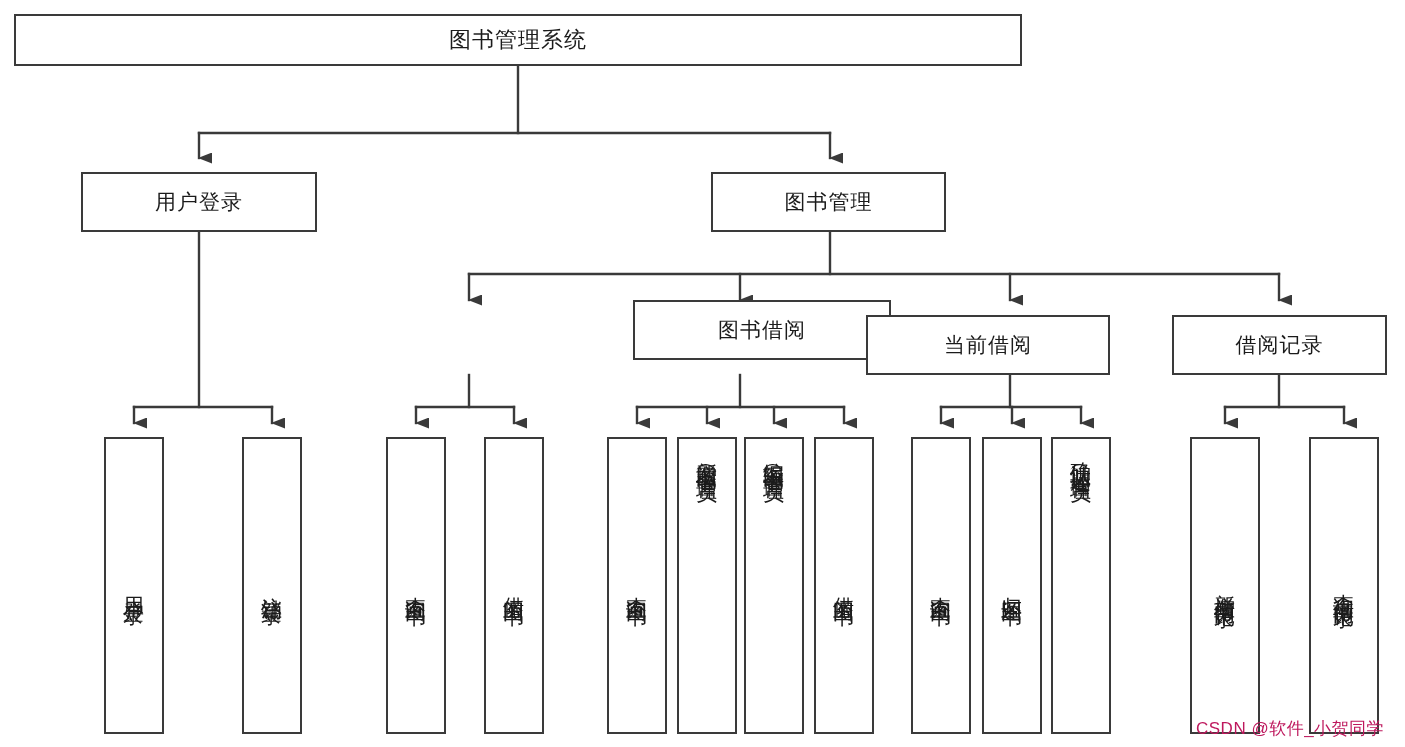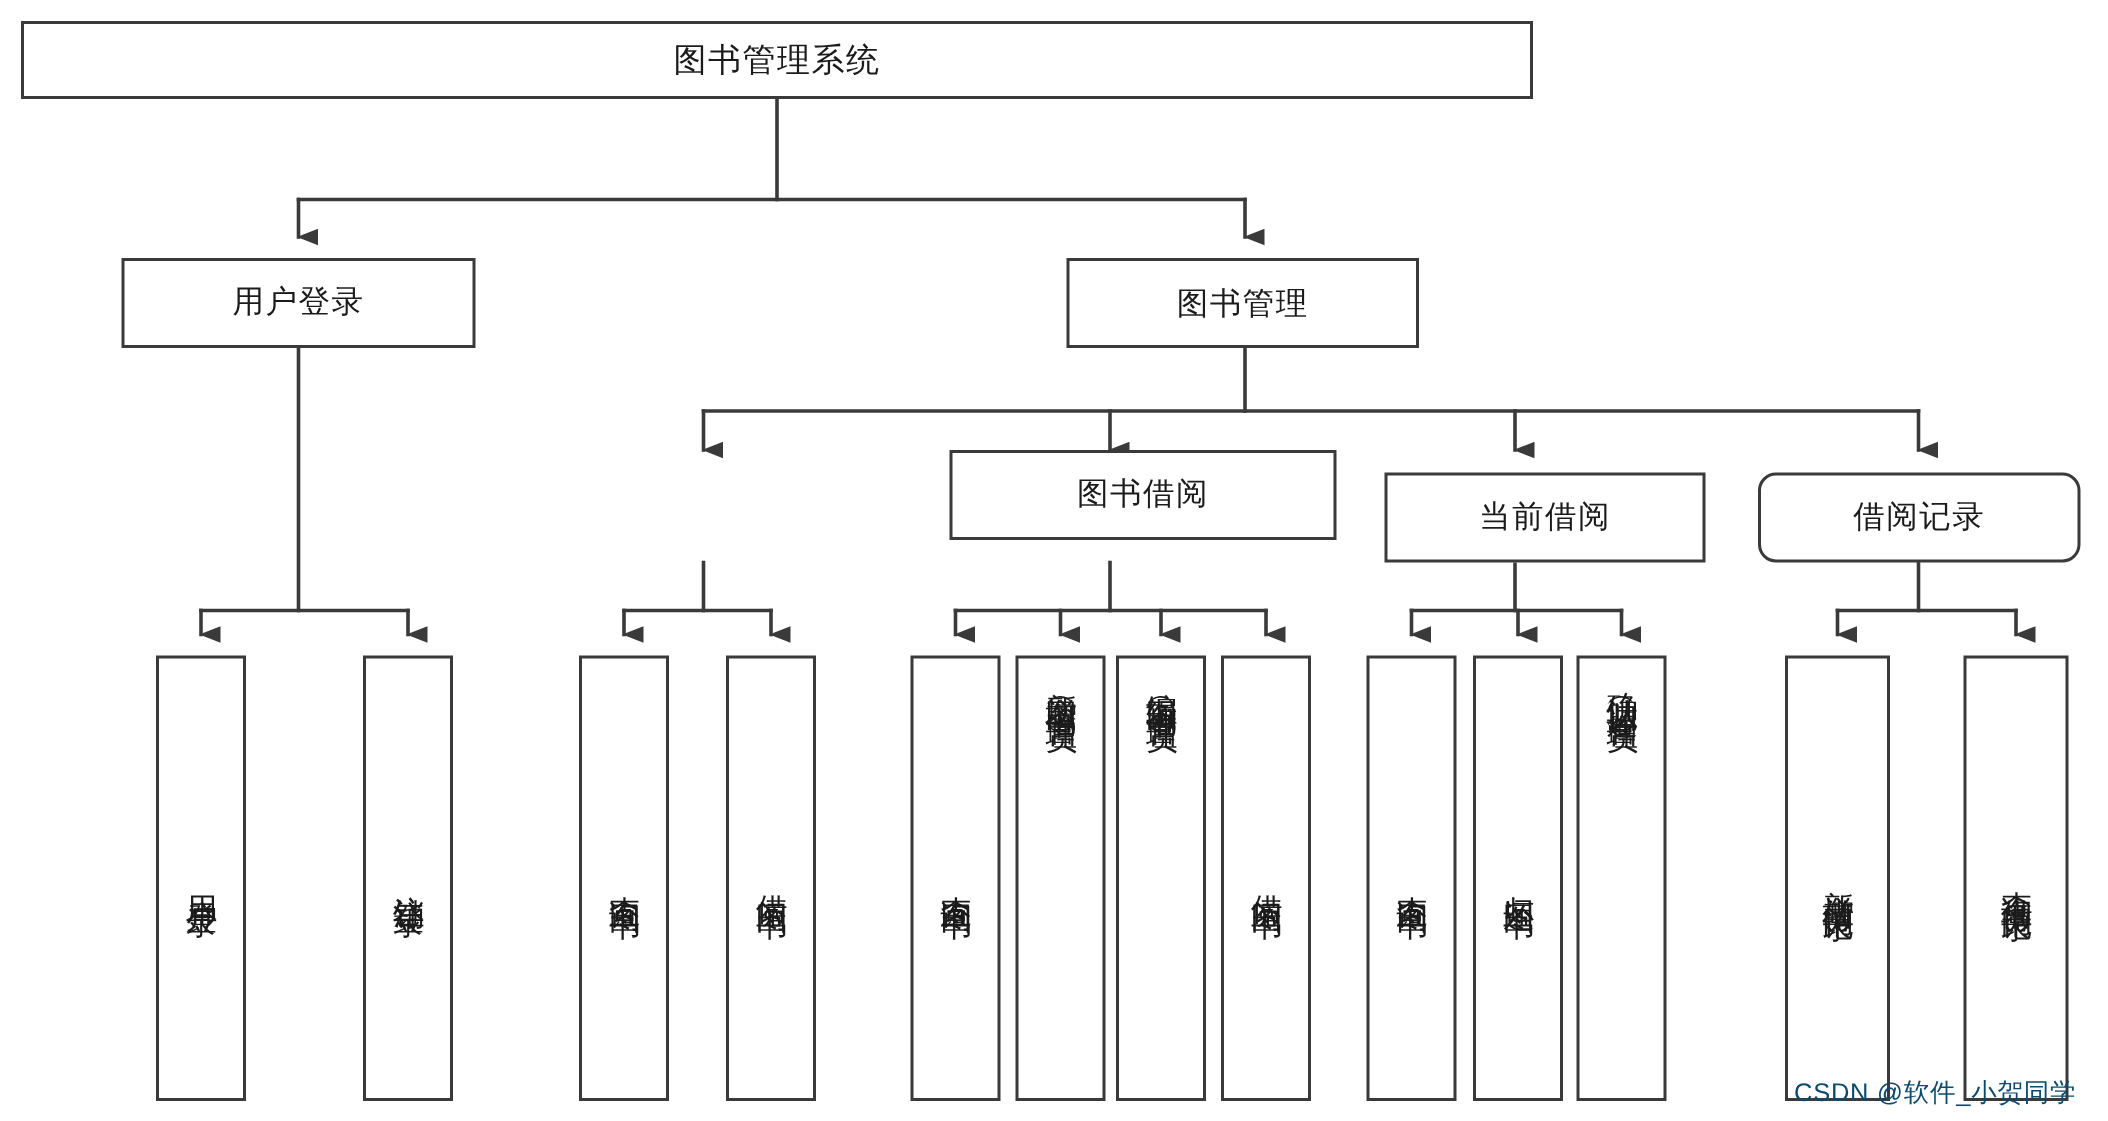--- a/index.html
+++ b/index.html
@@ -64,21 +64,21 @@
     white-space: nowrap;
     line-height: 1;
   }
   .node.v.center {
     align-items: center;
     padding-top: 0;
   }
   .watermark {
     position: absolute;
     font-size: 17px;
-    color: #0c4a6e;
+    color: #be185d;
     white-space: nowrap;
     letter-spacing: 0.5px;
   }
 </style>
 </head>
 <body>
 
 <div id="canvas">
 
   <svg id="wires" viewBox="0 0 1405 747">
@@ -138,24 +138,24 @@
   <div class="node h" style="left:81px;top:172px;width:236px;height:60px;">
     <span class="lbl">用户登录</span>
   </div>
   <div class="node h" style="left:711px;top:172px;width:235px;height:60px;font-family:Liberation Serif, serif;">
     <span class="lbl">图书管理</span>
   </div>
 
   <div class="node h" style="left:633px;top:300px;width:258px;height:60px;">
     <span class="lbl">图书借阅</span>
   </div>
-  <div class="node h" style="left:923px;top:315px;width:214px;height:60px;">
+  <div class="node h" style="left:866px;top:315px;width:244px;height:60px;">
     <span class="lbl">当前借阅</span>
   </div>
-  <div class="node h" style="left:1172px;top:315px;width:215px;height:60px;border-radius:12px;">
+  <div class="node h" style="left:1172px;top:315px;width:215px;height:60px;">
     <span class="lbl">借阅记录</span>
   </div>
 
   <div class="node v center" style="left:104px;top:437px;width:60px;height:297px;">
     <span class="lbl">用户登录</span>
   </div>
   <div class="node v center" style="left:242px;top:437px;width:60px;height:297px;">
     <span class="lbl">注销登录</span>
   </div>
 

